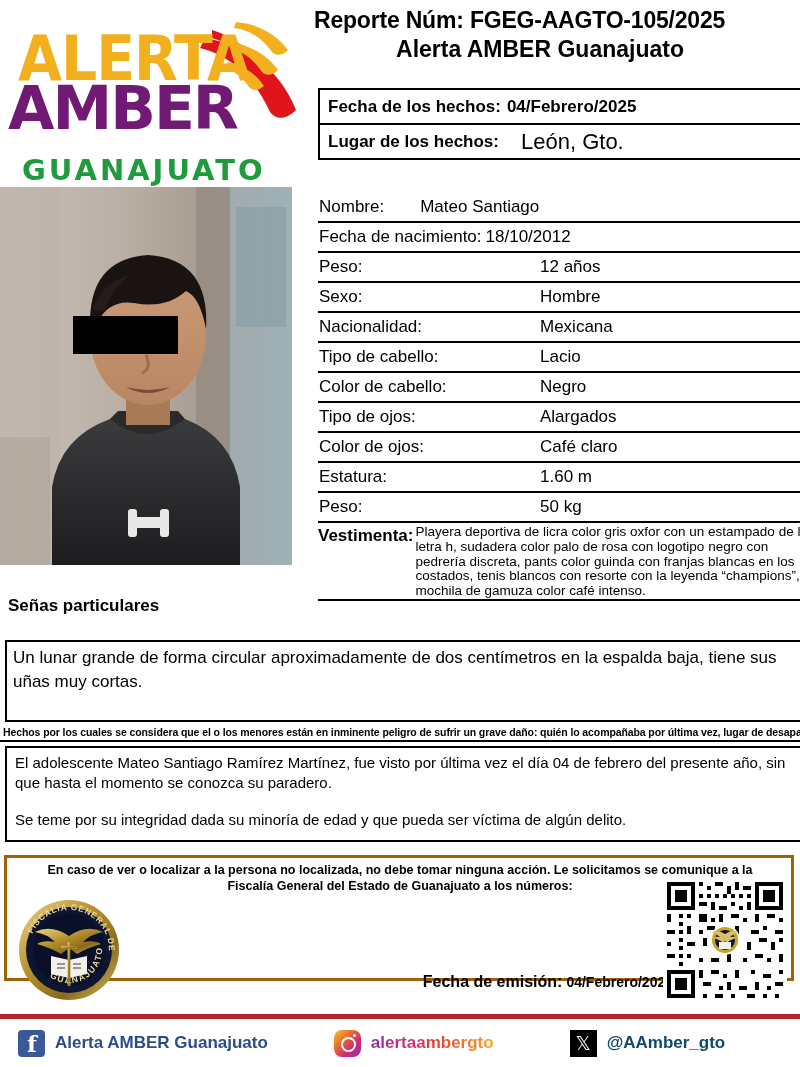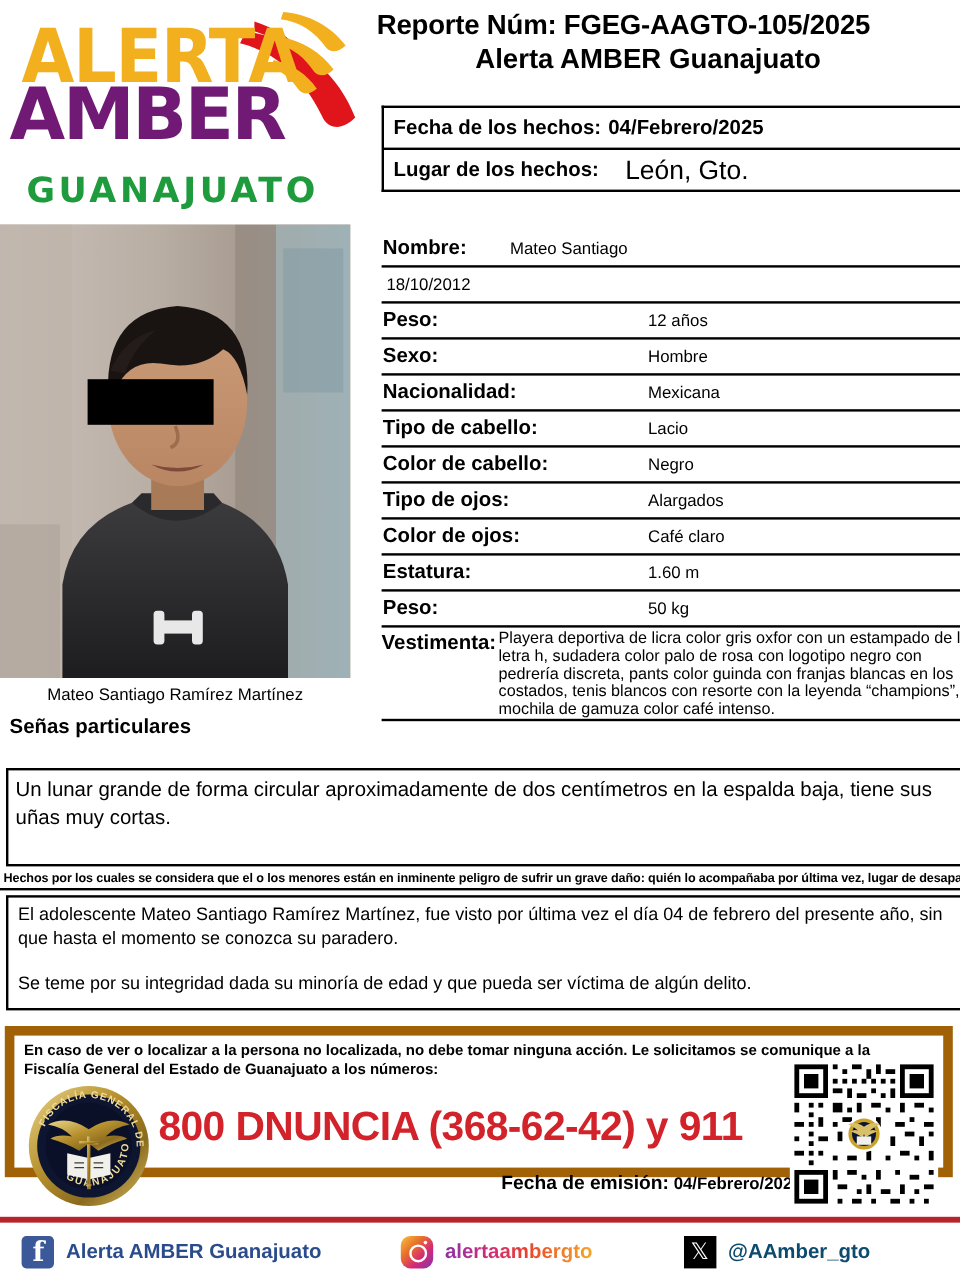--- a/index.html
+++ b/index.html
@@ -7,21 +7,21 @@
     width:800px;height:1067px;
     background:#ffffff;
     font-family:"Liberation Sans", sans-serif;
     color:#000;
     overflow:hidden;
     position:relative;
   }
   .poster{position:relative;width:800px;height:1067px;overflow:hidden;}
 
   
-  .logo-block{position:absolute;left:0;top:4px;width:300px;height:180px;overflow:hidden;}
+  .logo-block{position:absolute;left:0;top:16px;width:300px;height:180px;overflow:hidden;}
   .logo-alerta{
     position:absolute;left:18px;top:12px;
     font-size:62px;font-weight:bold;letter-spacing:-1px;
     color:#F2B01E;font-family:"DejaVu Sans", sans-serif;
     font-stretch:condensed;transform:scaleX(1.02);transform-origin:left top;
     line-height:1;
   }
   .logo-amber{
     position:absolute;left:8px;top:62px;
     font-size:60px;font-weight:bold;letter-spacing:-2px;
@@ -74,22 +74,22 @@
 
   
   .data-table{
     position:absolute;left:318px;top:193px;width:492px;
   }
   .d-row{
     display:flex;align-items:center;height:28px;
     border-bottom:2px solid #000;font-size:17px;white-space:nowrap;
   }
   .d-row:first-child{border-top:none;}
-  .d-label{font-weight:bold;width:auto;}
-  .d-val{font-weight:normal;font-size:14px;}
+  .d-label{font-weight:normal;width:auto;}
+  .d-val{font-weight:normal;font-size:17px;}
   .d-row.r-nombre .d-val{padding-left:36px;}
   .d-row.r-fnac .d-val{padding-left:2px;text-align:right;}
   .d-row.r-edad .d-val,
   .d-row.r-sexo .d-val,
   .d-row.r-nac .d-val,
   .d-row.r-tcab .d-val,
   .d-row.r-ccab .d-val,
   .d-row.r-tojo .d-val,
   .d-row.r-cojo .d-val,
   .d-row.r-est .d-val,
@@ -133,21 +133,21 @@
   .narr-box{
     position:absolute;left:5px;top:746px;width:808px;height:96px;
     border:2px solid #000;box-sizing:border-box;padding:5px 8px;
   }
   .narr-p{font-size:15px;line-height:20px;white-space:pre-line;}
   .narr-p2{margin-top:17px;}
 
   
   .contact-box{
     position:absolute;left:4px;top:855px;width:790px;height:126px;
-    border:8px solid #a16207;box-sizing:border-box;background:#fff;
+    border:3px solid #a16207;box-sizing:border-box;background:#fff;text-align:center;
   }
   .contact-head{
     position:absolute;left:8px;top:4px;width:770px;
     font-size:12.5px;font-weight:bold;line-height:16px;white-space:pre-line;
   }
   .seal{
     position:absolute;left:10px;top:40px;width:104px;height:104px;
   }
   .phone{
     position:absolute;left:120px;top:57px;width:560px;
@@ -292,28 +292,28 @@
       <path d="M146 168 Q152 182 142 186" stroke="#9c6e4e" stroke-width="3" fill="none"></path>
       <path d="M126 200 Q148 212 170 200 Q148 206 126 200 Z" fill="#7d4a3c"></path>
 
       <g fill="#e8e8e8">
         <rect x="128" y="322" width="9" height="28" rx="3"></rect>
         <rect x="160" y="322" width="9" height="28" rx="3"></rect>
         <rect x="134" y="330" width="30" height="11"></rect>
       </g>
     </svg>
   </div>
-  <div class="photo-caption">Mateo Santiago Ramírez Martínez</div>
 
   <div class="data-table">
     <div class="d-row r-nombre">
       <span class="d-label">Nombre:</span>
       <span class="d-val">Mateo Santiago</span>
     </div>
     <div class="d-row r-fnac">
+      <span class="d-label">Fecha de nacimiento:</span>
       <span class="d-val" style="padding-left:4px">18/10/2012</span>
     </div>
     <div class="d-row r-edad">
       <span class="d-label">Peso:</span>
       <span class="d-val">12 años</span>
     </div>
     <div class="d-row r-sexo">
       <span class="d-label">Sexo:</span>
       <span class="d-val">Hombre</span>
     </div>
@@ -393,21 +393,20 @@
 
       <path d="M34 58 L52 62 L70 58 L70 76 L52 80 L34 76 Z" fill="#f2f0ea"></path>
       <path d="M52 62 L52 80" stroke="#b9b5ab" stroke-width="1.4"></path>
       <path d="M40 66 L48 66 M40 70 L48 70 M56 66 L64 66 M56 70 L64 70" stroke="#3a3a3a" stroke-width="1"></path>
 
       <rect x="50.6" y="44" width="2.8" height="44" fill="url(#goldg)"></rect>
       <rect x="44" y="48" width="16" height="2.6" fill="url(#goldg)"></rect>
       <path d="M52 88 L49 84 L55 84 Z" fill="url(#goldg)"></path>
     </svg>
 
-    <div class="phone">800 DNUNCIA (368-62-42) y 911</div>
 
     <div class="emision">
       <span>Fecha de emisión:</span><span class="em-val">04/Febrero/2025</span>
     </div>
 
     <svg class="qr" viewBox="0 0 124 124">
       <rect width="124" height="124" fill="#fff"></rect>
       <g fill="#000">
 
         <rect x="4" y="4" width="28" height="28"></rect>

